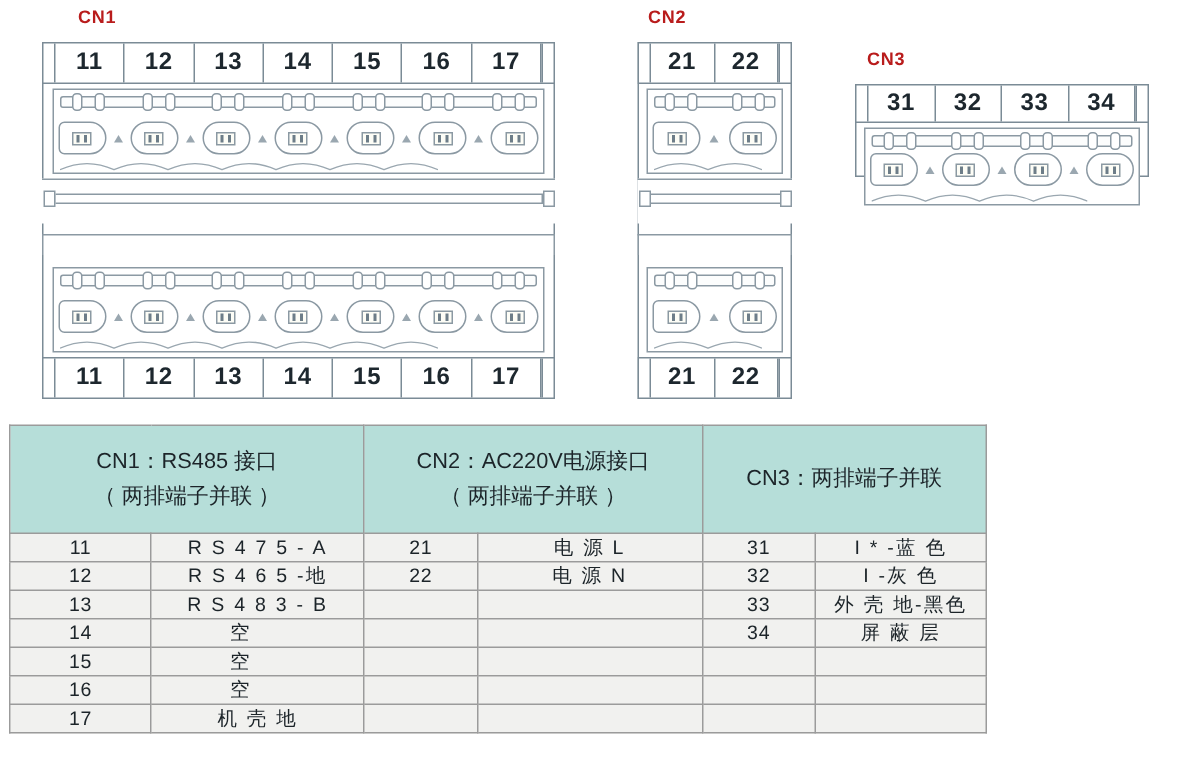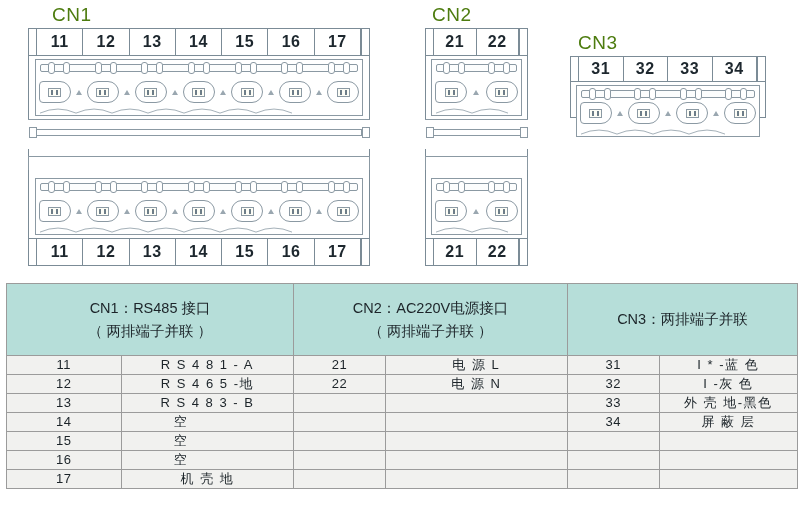--- a/index.html
+++ b/index.html
@@ -9,22 +9,22 @@
     font-family:"Liberation Sans","DejaVu Sans",sans-serif;
     color:#27323a;
     position:relative;
     overflow:hidden;
   }
 
   
   #diagram{position:absolute;left:0;top:0;width:800px;height:272px;}
   .blk-title{
     position:absolute;
-    font-size:19px;letter-spacing:0.5px;
-    color:#4d7c0f;font-weight:400;
+    font-size:12px;letter-spacing:0.5px;
+    color:#b91c1c;font-weight:700;
     white-space:nowrap;
   }
 
   
   .case{
     position:absolute;
     border:1px solid #7b8b96;
     background:#ffffff;
     box-sizing:border-box;
   }
@@ -115,21 +115,21 @@
     position:absolute;width:8px;height:11px;
     border:1px solid #8b99a3;background:#fff;box-sizing:border-box;
   }
   .shelf{
     position:absolute;border:1px solid #8b99a3;background:#fff;box-sizing:border-box;
   }
 
   
   #spec-table{
     position:absolute;left:6px;top:283px;
-    width:792px;
+    width:652px;
     border-collapse:collapse;
     table-layout:fixed;
   }
   #spec-table th,#spec-table td{
     border:1px solid #9b9b9b;
     padding:0;
     box-sizing:border-box;
   }
   #spec-table thead th{
     background:#b6ded9;
@@ -433,21 +433,21 @@
       </th>
       <th colspan="2">
         <span>CN3：两排端子并联</span>
         <span class="ln2"></span>
       </th>
     </tr>
   </thead>
   <tbody id="spec-body">
       <tr>
         <td class="num">11</td>
-        <td class="val-c">R S 4 8 1 - A</td>
+        <td class="val-c">R S 4 7 5 - A</td>
         <td class="num">21</td>
         <td class="val-c">电 源  L</td>
         <td class="num">31</td>
         <td class="val-c">I * -蓝 色</td>
       </tr>
       <tr>
         <td class="num">12</td>
         <td class="val-c">R S 4 6 5 -地</td>
         <td class="num">22</td>
         <td class="val-c">电 源  N</td>

